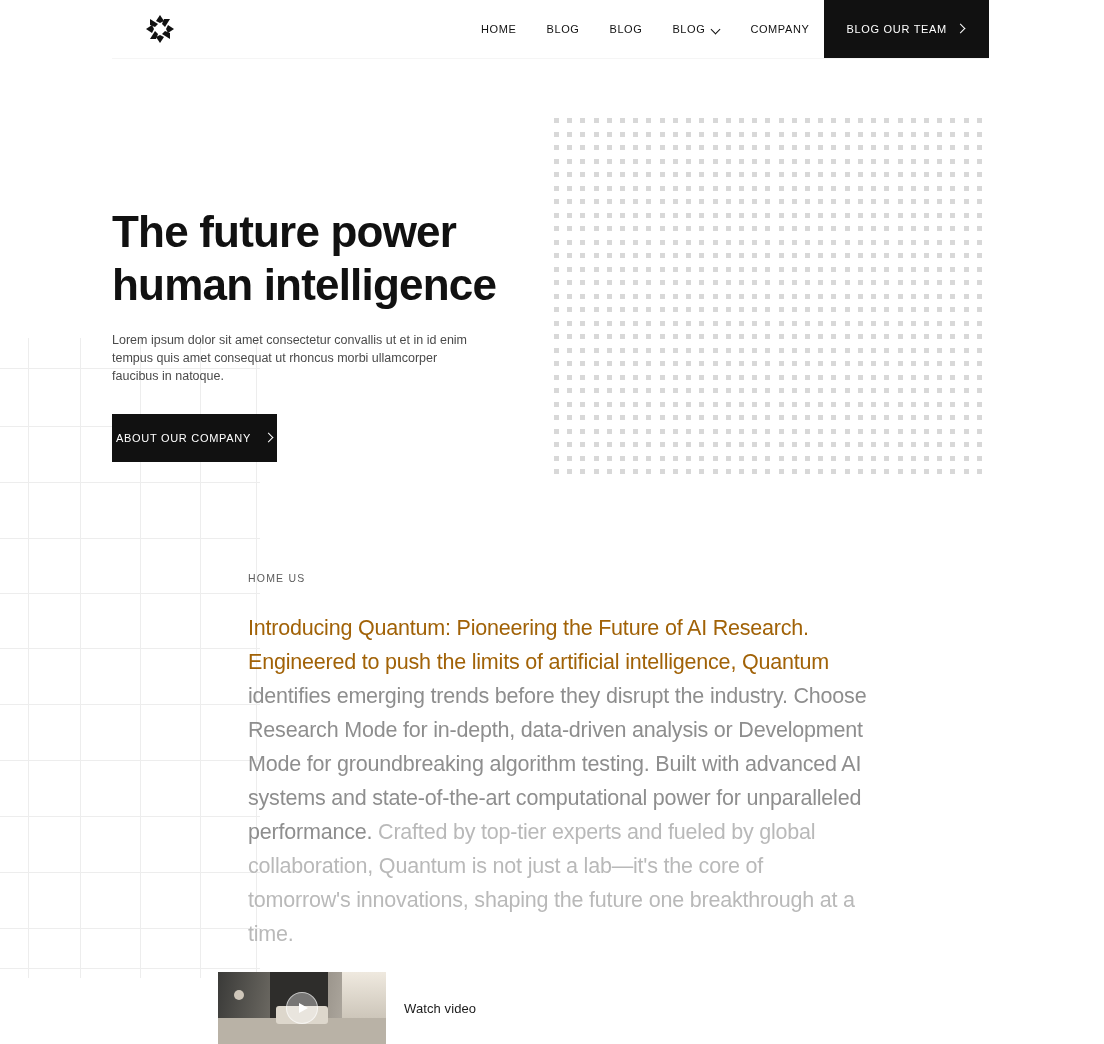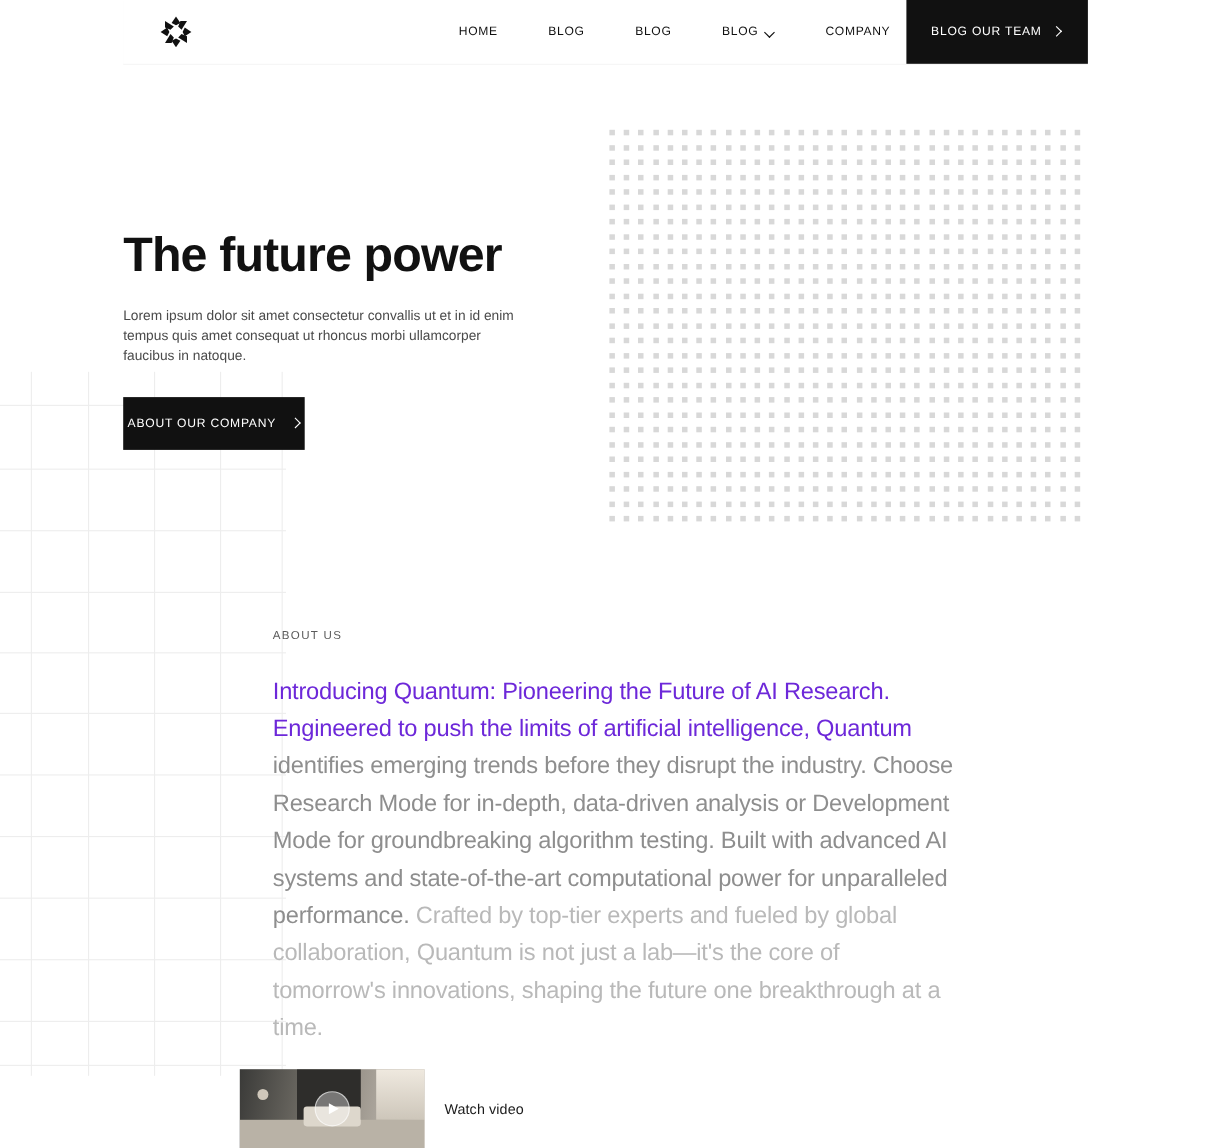--- a/index.html
+++ b/index.html
@@ -57,21 +57,21 @@
     height: 58px;
     display: flex;
     align-items: center;
     justify-content: center;
     margin-left: 16px;
   }
   .logo svg { display: block; }
   .nav {
     display: flex;
     align-items: center;
-    gap: 16px;
+    gap: 0px;
     margin-left: auto;
     margin-right: 0px;
     height: 58px;
   }
   .nav-item {
     font-size: 11px;
     letter-spacing: 0.6px;
     color: #111111;
     padding: 0 15px;
     line-height: 58px;
@@ -210,21 +210,21 @@
     color: #5b5b5b;
   }
   .about-text {
     margin-top: 27px;
     font-size: 21.5px;
     line-height: 34px;
     font-weight: 400;
     color: #111111;
     letter-spacing: -0.2px;
   }
-  .about-text .seg1 { color: #6d28d9; }
+  .about-text .seg1 { color: #a16207; }
   .about-text .seg2 { color: #8e8e8e; }
   .about-text .seg3 { color: #b9b9b9; }
 
   
   .video-row {
     position: absolute;
     left: 218px;
     top: 972px;
     display: flex;
     align-items: center;
@@ -349,20 +349,21 @@
 
     <div class="cta">
       <span>BLOG OUR TEAM</span>
       <span class="arrow"></span>
     </div>
   </div>
 
   <div class="hero-left">
     <div class="hero-title">
       <div>The future power</div>
+      <div>human intelligence</div>
     </div>
     <div class="hero-sub">Lorem ipsum dolor sit amet consectetur convallis ut et in id enim tempus quis amet consequat ut rhoncus morbi ullamcorper faucibus in natoque.</div>
     <div class="hero-btn">
       <span>ABOUT OUR COMPANY</span>
       <span class="chev"></span>
     </div>
   </div>
 
   <div class="dot-matrix" id="dot-matrix">
       <i style="background: rgb(216, 216, 216);"></i>
@@ -1252,21 +1253,21 @@
       <i style="background: rgb(216, 216, 216);"></i>
       <i style="background: rgb(216, 216, 216);"></i>
       <i style="background: rgb(216, 216, 216);"></i>
       <i style="background: rgb(216, 216, 216);"></i>
       <i style="background: rgb(216, 216, 216);"></i>
       <i style="background: rgb(216, 216, 216);"></i>
       <i style="background: rgb(216, 216, 216);"></i>
     </div>
 
   <div class="about">
-    <div class="about-eyebrow">ABOUT US</div>
+    <div class="about-eyebrow">HOME US</div>
     <div class="about-text">
       <span class="seg1">Introducing Quantum: Pioneering the Future of AI Research. Engineered to push the limits of artificial intelligence, Quantum </span><span class="seg2">identifies emerging trends before they disrupt the industry. Choose Research Mode for in-depth, data-driven analysis or Development Mode for groundbreaking algorithm testing. Built with advanced AI systems and state-of-the-art computational power for unparalleled performance.</span><span class="seg3"> Crafted by top-tier experts and fueled by global collaboration, Quantum is not just a lab—it's the core of tomorrow's innovations, shaping the future one breakthrough at a time.</span>
     </div>
   </div>
 
   <div class="video-row">
     <div class="video-thumb">
       <div class="room">
         <div class="win"></div>
         <div class="wall"></div>

